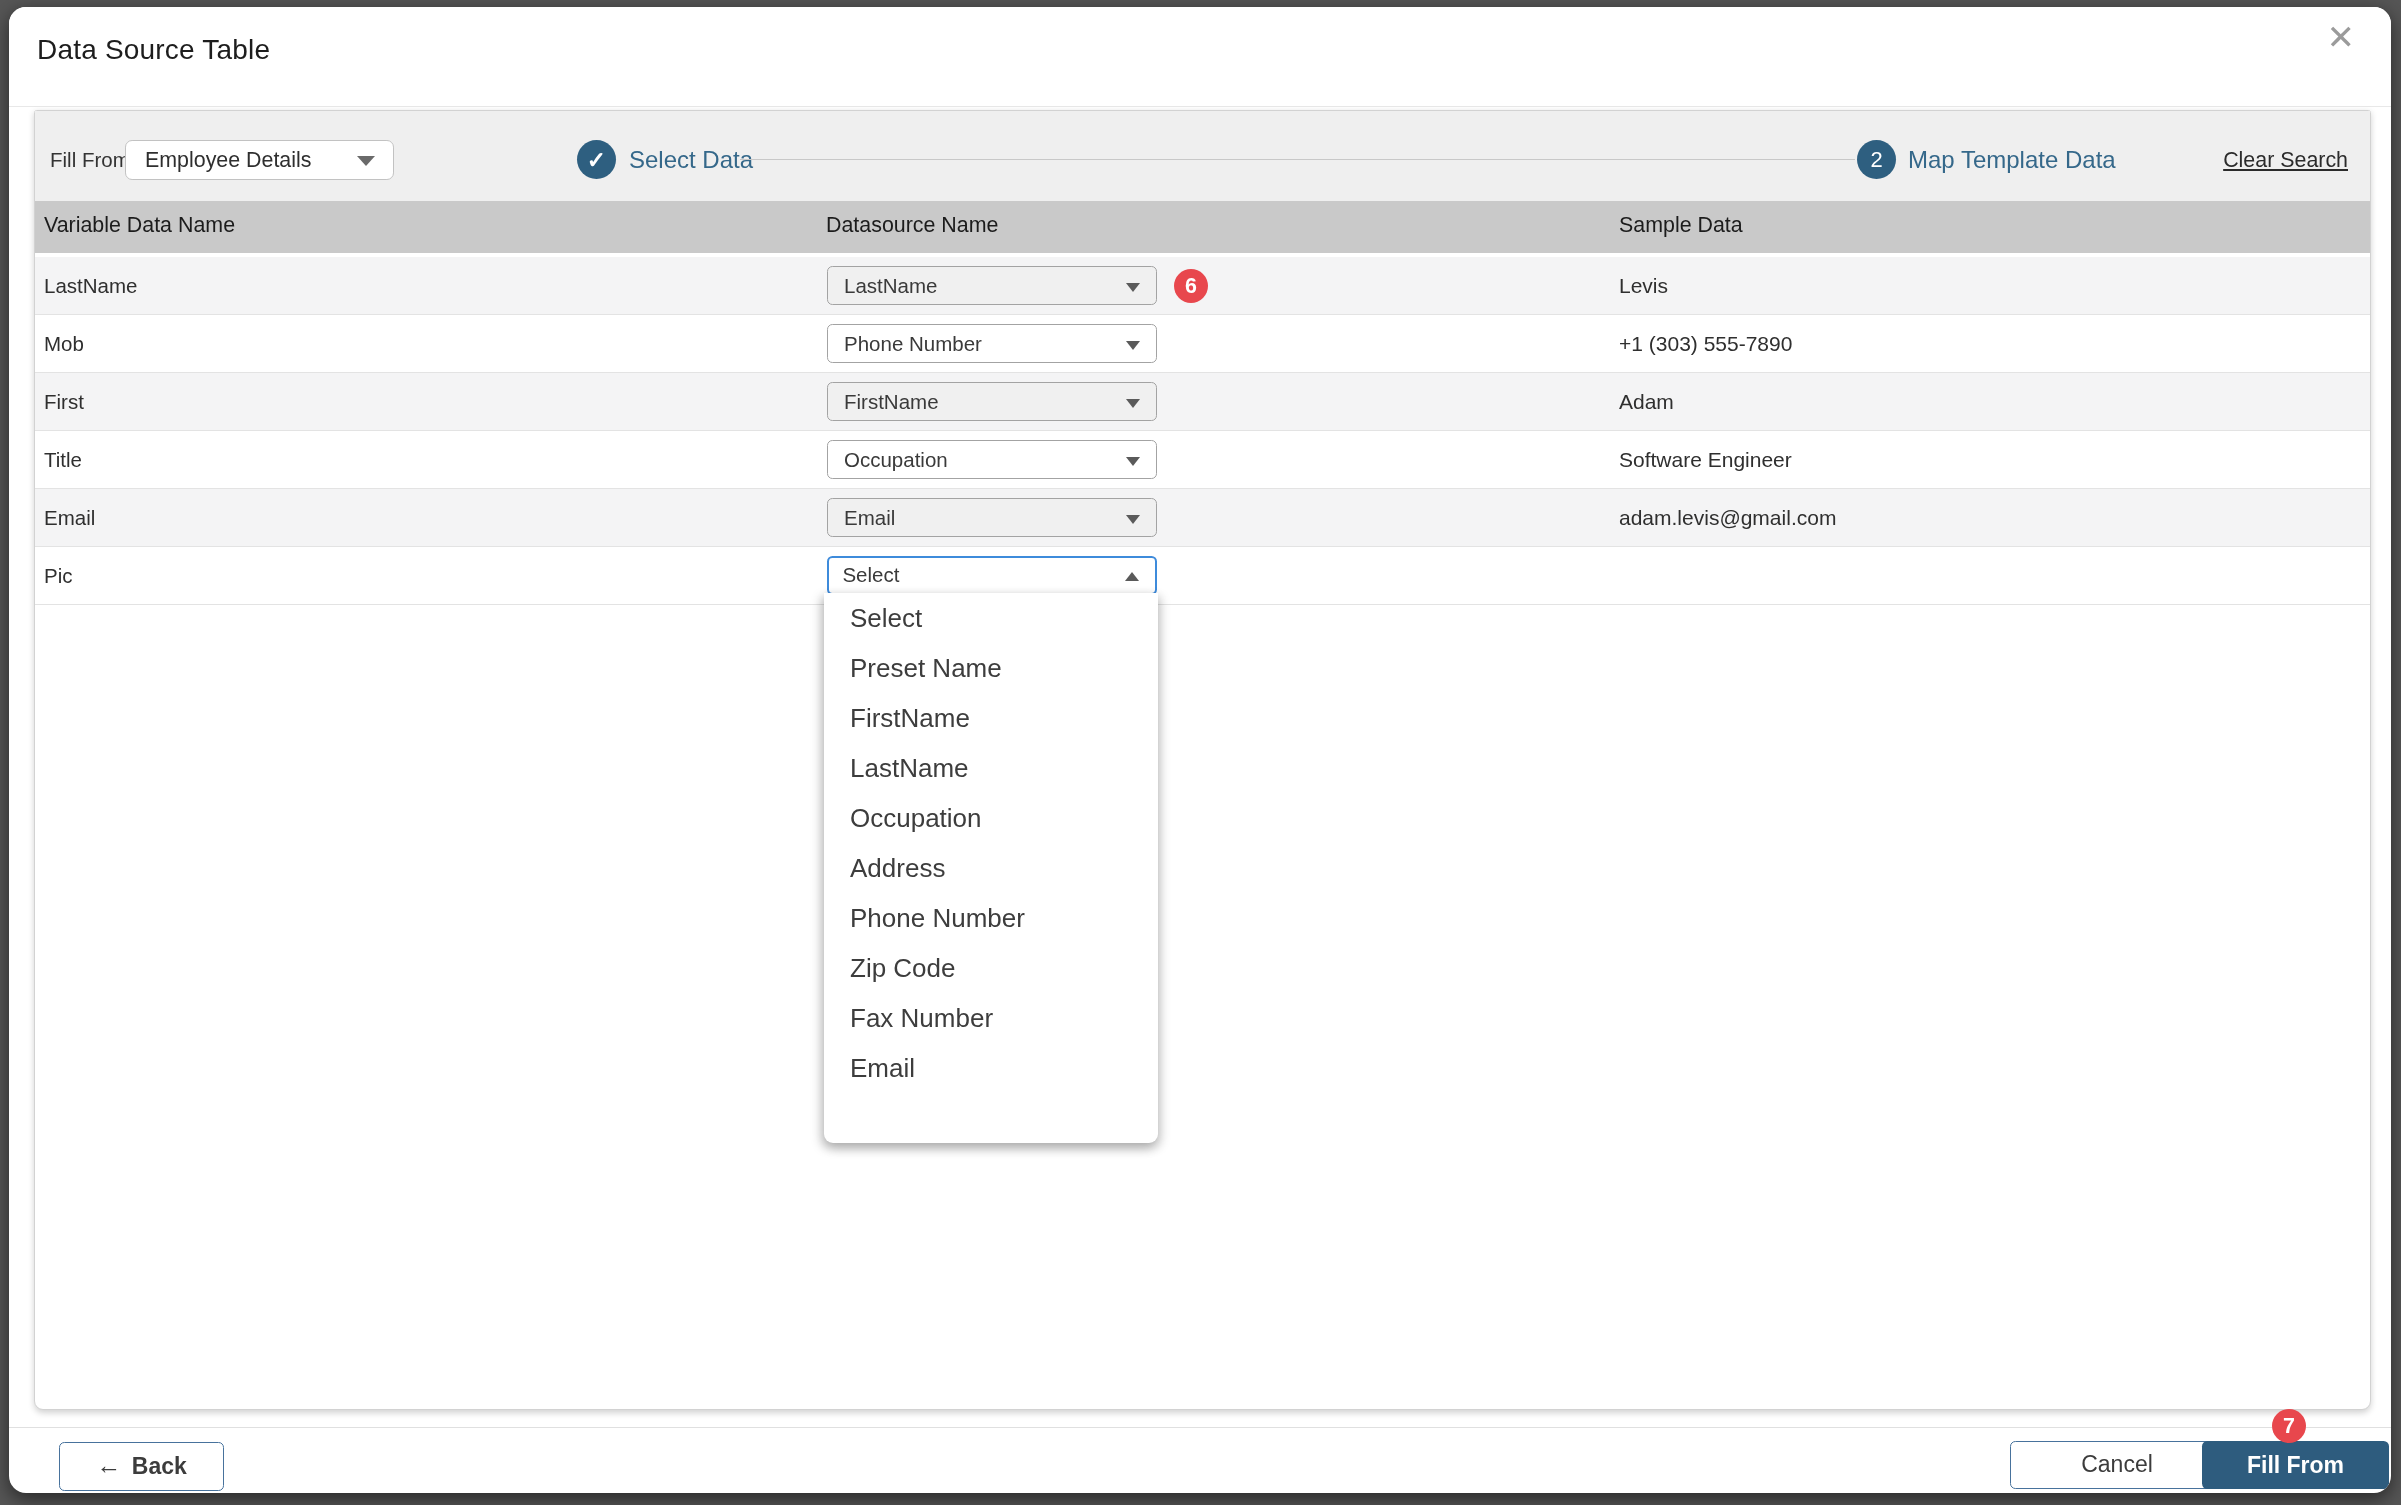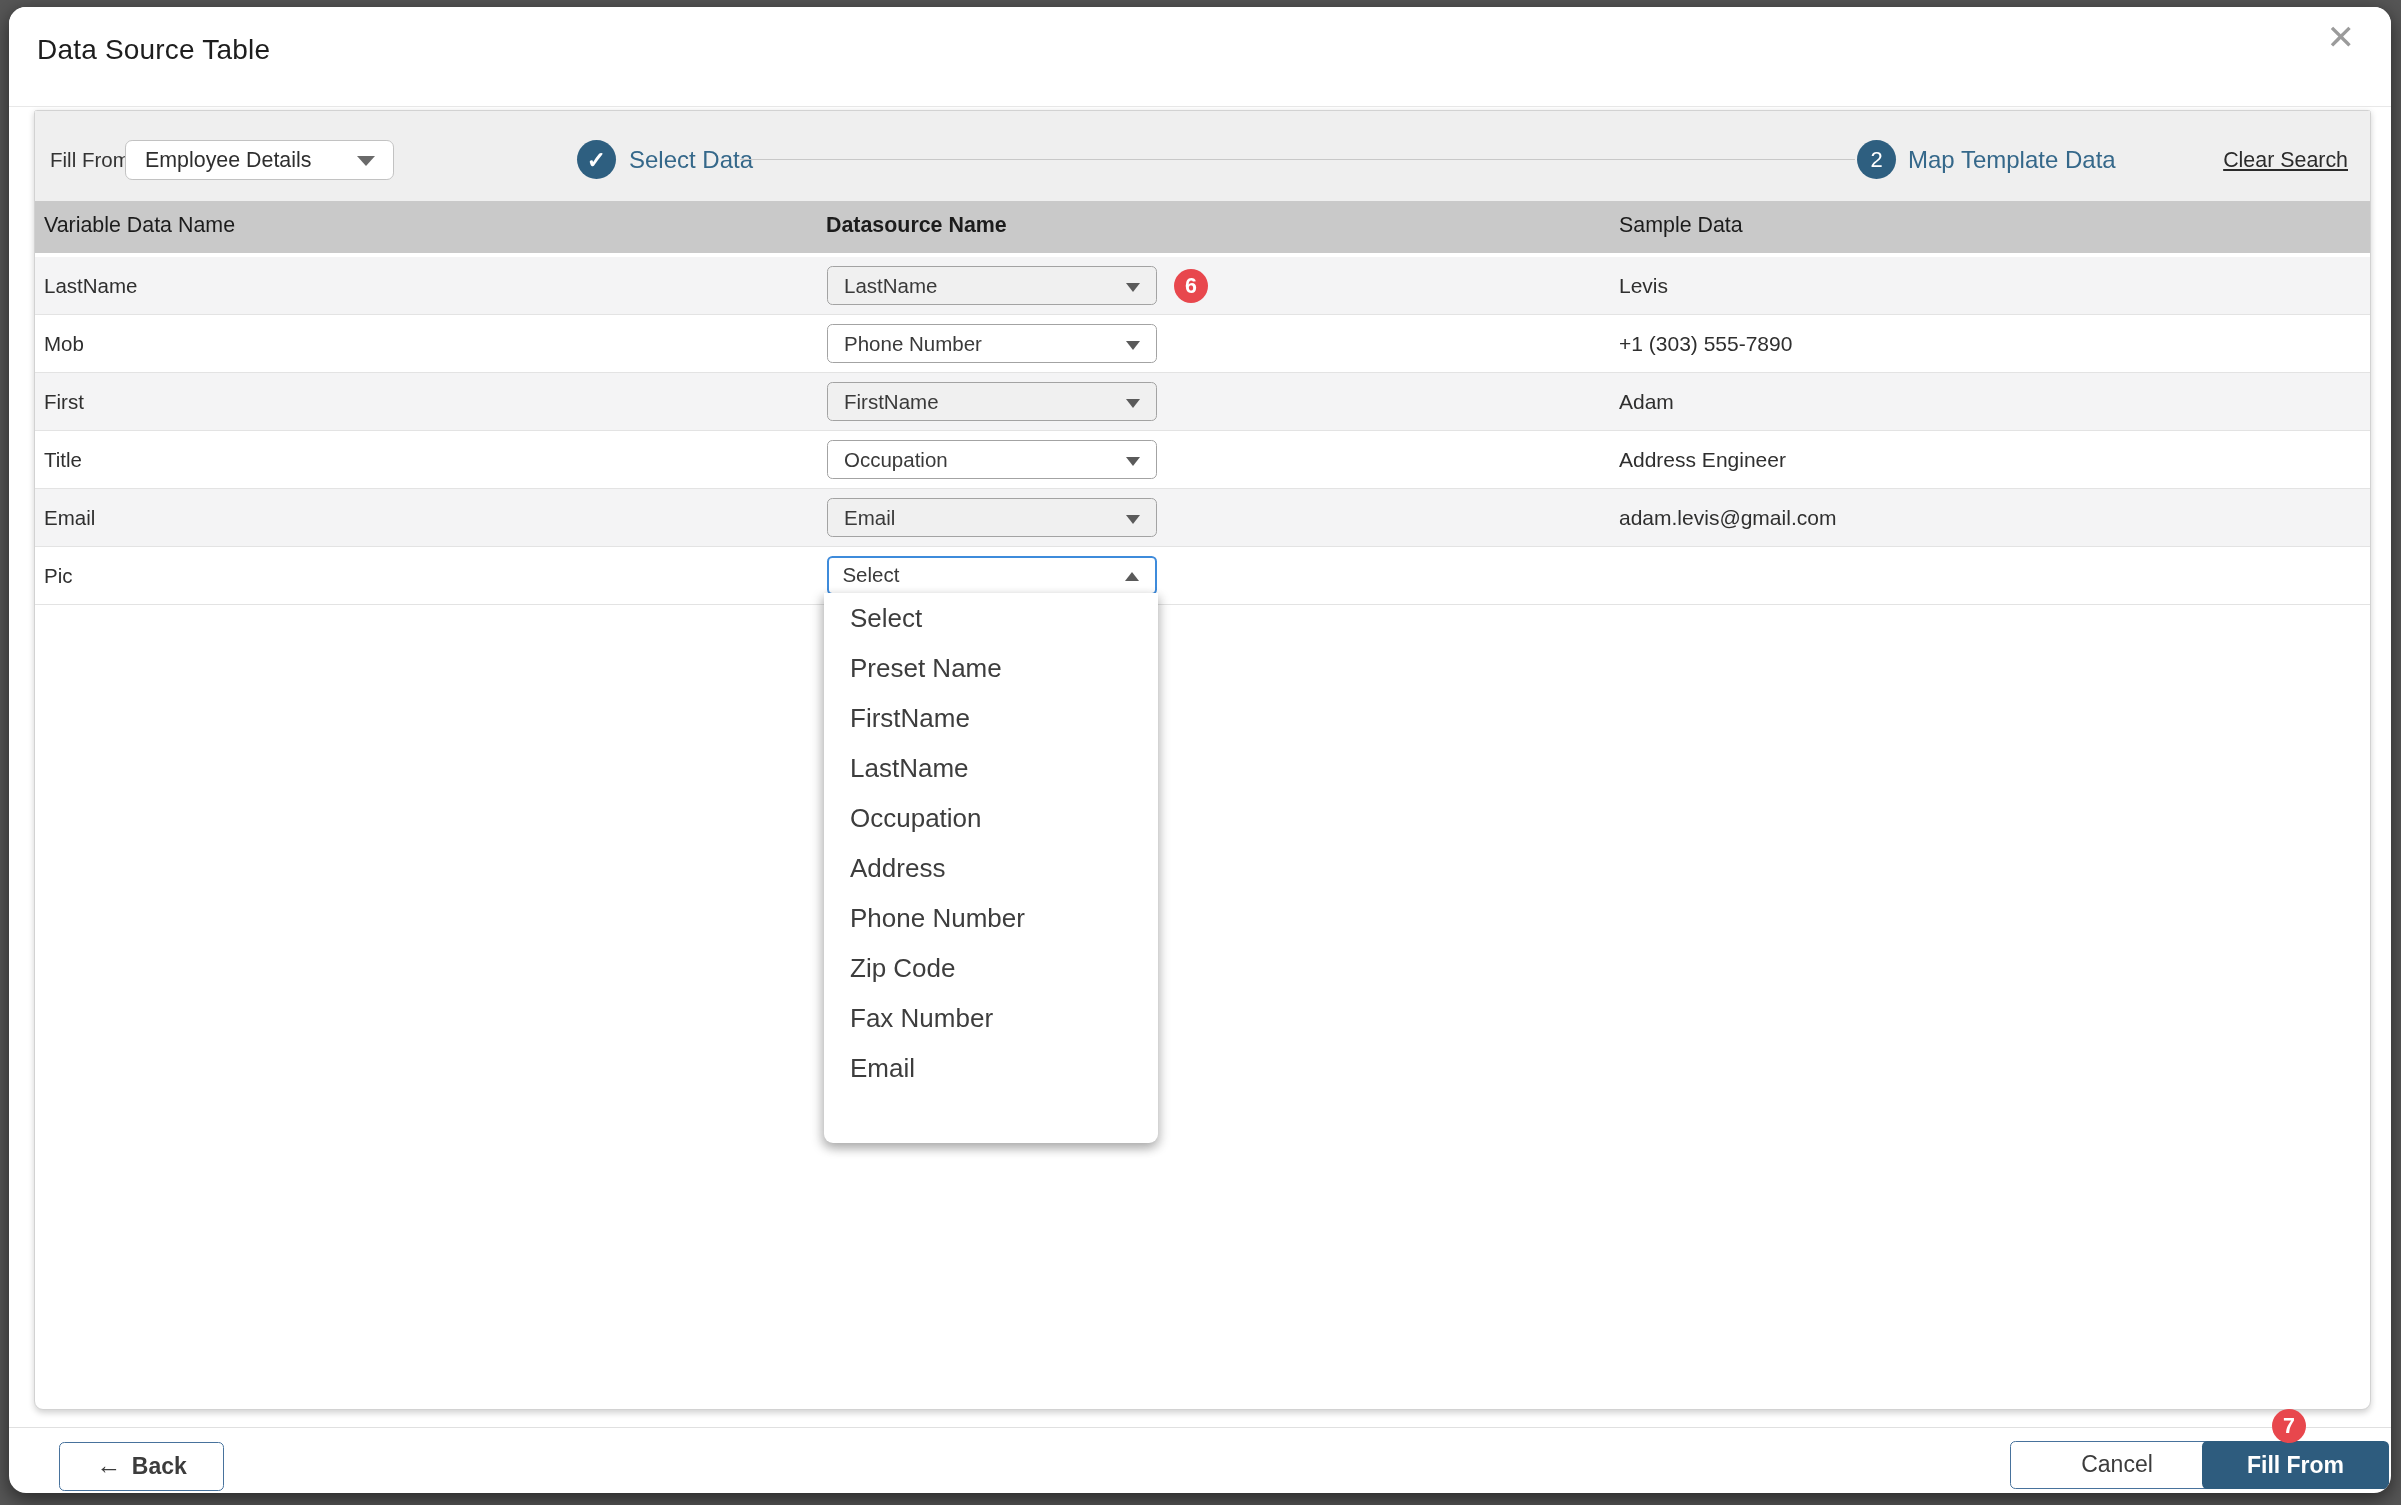--- a/index.html
+++ b/index.html
@@ -76,21 +76,21 @@
   .step2-label{left:1873px;}
   .step-line{position:absolute;left:705px;top:48px;width:1115px;height:0;border-top:1.8px solid #c8c8c8;}
   .clear-search{
     position:absolute;right:22px;top:0;height:98px;line-height:98px;
     font-size:21.4px;color:#2b2b2b;text-decoration:underline;cursor:pointer;font-weight:500;
   }
 
   
   .thead{position:absolute;left:0;top:90px;width:100%;height:52px;background:#c9c9c9;}
   .th{position:absolute;top:0;height:48px;line-height:48px;font-size:21.4px;font-weight:500;color:#1c1c1c;}
-  .th.c1{left:9px;} .th.c2{left:791px;font-weight:bold;} .th.c3{left:1584px;}
+  .th.c1{left:9px;} .th.c2{left:791px;} .th.c3{left:1584px;}
 
   .rows{position:absolute;left:0;top:146px;width:100%;}
   .trow{position:relative;width:100%;height:57px;border-bottom:0.9px solid #e3e3e3;background:#fff;}
   .trow.alt{background:#f4f4f5;}
   .cell-var{position:absolute;left:9px;top:0;height:57px;line-height:57px;font-size:20.5px;color:#2f2f2f;}
   .cell-sample{position:absolute;left:1584px;top:0;height:57px;line-height:57px;font-size:21px;color:#2f2f2f;}
   .ds-select{
     position:absolute;left:792px;top:9px;width:330px;height:39px;
     border:0.9px solid #a3a3a3;border-radius:5.4px;background:#fff;cursor:pointer;box-sizing:border-box;
   }
@@ -204,21 +204,21 @@
     </div>
     <div class="cell-sample">Adam</div>
   </div>
 
   <div class="trow">
     <div class="cell-var">Title</div>
     <div class="ds-select">
       <div class="sel-text">Occupation</div>
       <div class="caret-down small"></div>
     </div>
-    <div class="cell-sample">Address Engineer</div>
+    <div class="cell-sample">Software Engineer</div>
   </div>
 
   <div class="trow alt">
     <div class="cell-var">Email</div>
     <div class="ds-select">
       <div class="sel-text">Email</div>
       <div class="caret-down small"></div>
     </div>
     <div class="cell-sample">adam.levis@gmail.com</div>
   </div>

